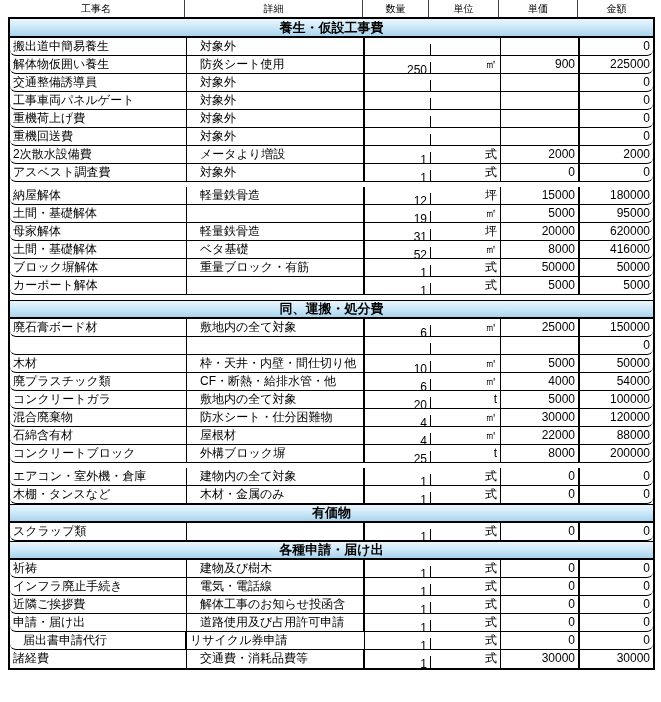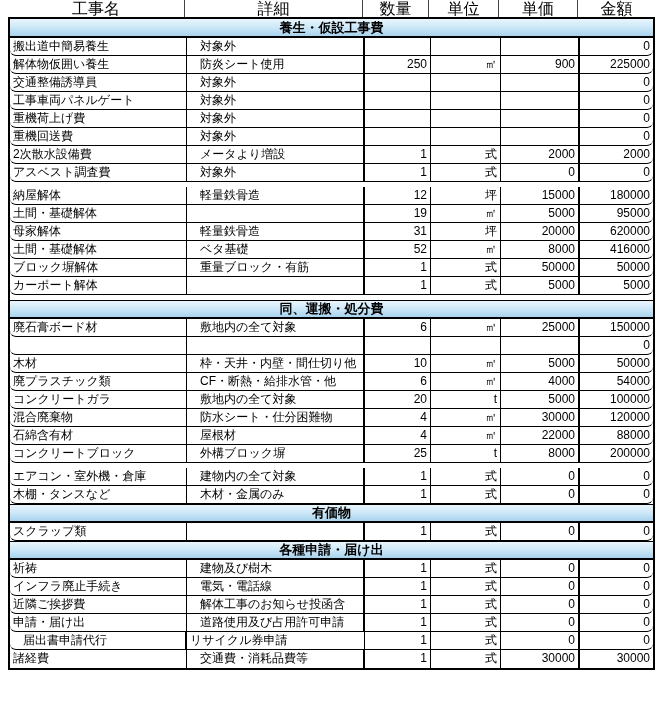--- a/index.html
+++ b/index.html
@@ -10,21 +10,21 @@
   }
   .page{padding:0 0 0 8px;}
   
   .colheader{
     display:grid;
     grid-template-columns:177px 178px 66px 70px 79px 1fr;
     width:647px;height:17px;
   }
   .colheader .ch{
     display:flex;align-items:center;justify-content:center;
-    font-size:16px;line-height:15px;
+    font-size:10px;line-height:15px;
     border-right:1px solid #444;
     box-sizing:border-box;
   }
   .colheader .ch:last-child{border-right:none;}
   
   .tbl{
     width:647px;
     border:2px solid #000;
     box-sizing:border-box;
     background:#fff;
@@ -39,21 +39,21 @@
   }
   .tbl > .row:last-child{border-bottom:none;}
   .cell{
     box-sizing:border-box;
     font-size:12px;line-height:17px;
     white-space:nowrap;overflow:hidden;
     padding:0 3px;
   }
   .c0{border-right:1px solid #000;text-align:left;}
   .c1{border-right:2px solid #000;text-align:left;margin-left:10px;}
-  .c2{border-right:1px solid #000;text-align:right;}
+  .c2{border-right:1px solid #000;text-align:right;margin-top:6px;}
   .c3{border-right:1px solid #000;text-align:right;}
   .c4{border-right:2px solid #000;text-align:right;}
   .c5{text-align:right;}
   
   .section-row{
     display:flex;align-items:center;justify-content:center;
     height:19px;box-sizing:border-box;
     font-size:13px;font-weight:bold;
     border-top:1px solid #000;
     border-bottom:2px solid #000;

